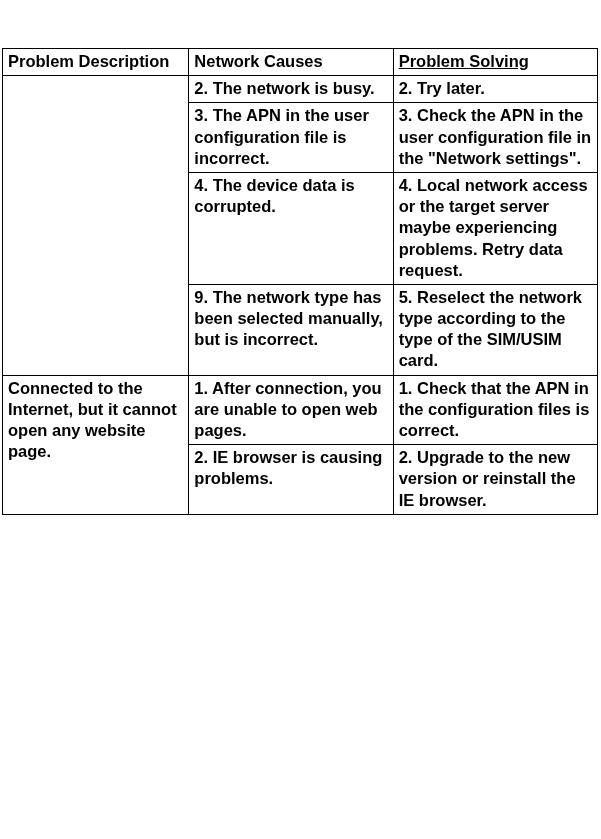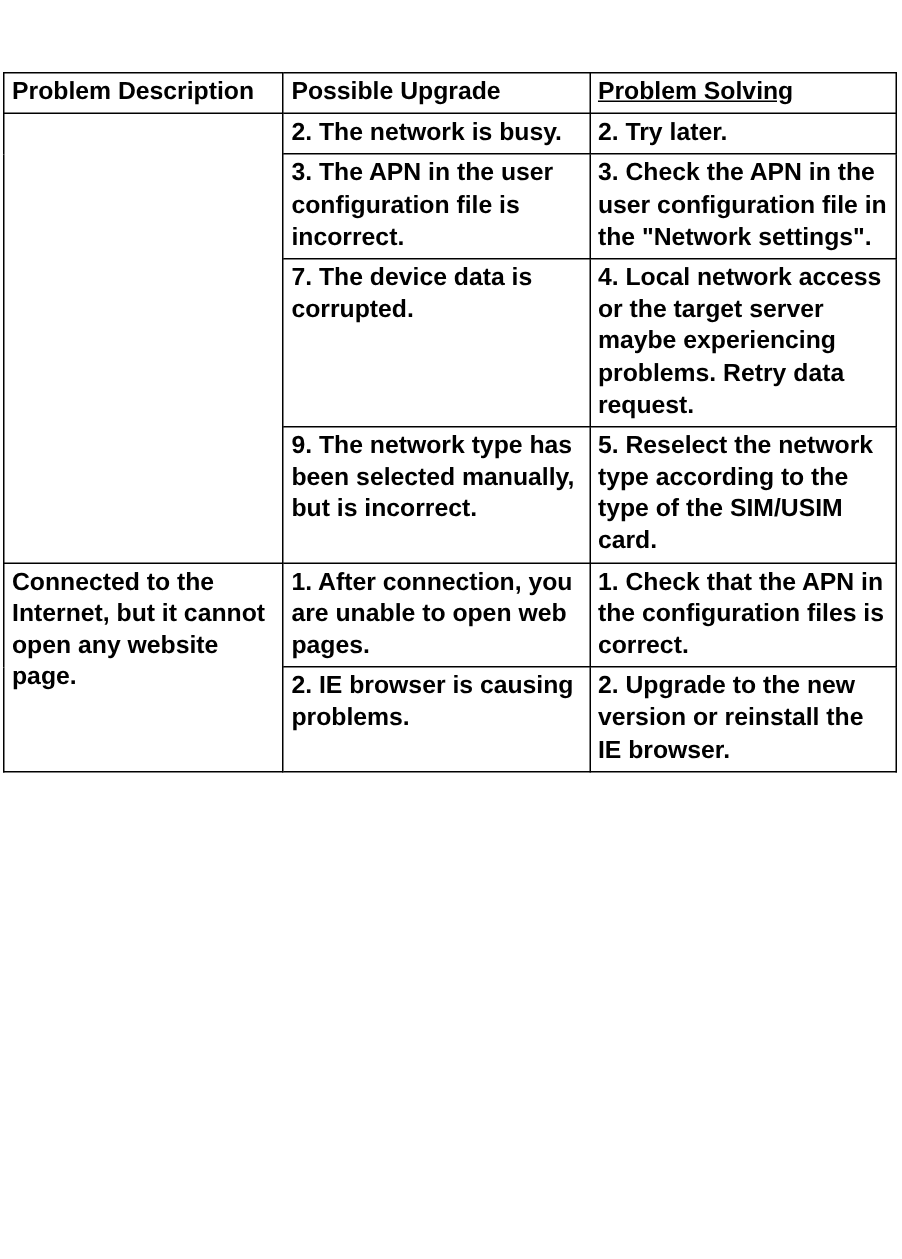--- a/index.html
+++ b/index.html
@@ -75,36 +75,36 @@
 
   <table class="troubleshooting-table">
     <colgroup>
       <col class="col-desc">
       <col class="col-cause">
       <col class="col-solve">
     </colgroup>
     <thead>
       <tr>
         <th class="col-desc">Problem Description</th>
-        <th class="col-cause">Possible Upgrade</th>
+        <th class="col-cause">Network Causes</th>
         <th class="col-solve">Problem Solving</th>
       </tr>
     </thead>
     <tbody>
       <tr>
         <td class="cell-empty" rowspan="4"></td>
         <td>2. The network is busy.</td>
         <td>2. Try later.</td>
       </tr>
       <tr>
         <td>3. The APN in the user configuration file is incorrect.</td>
         <td>3. Check the APN in the user configuration file in the "Network settings".</td>
       </tr>
       <tr>
-        <td>7. The device data is corrupted.</td>
+        <td>4. The device data is corrupted.</td>
         <td>4. Local network access or the target server maybe experiencing problems. Retry data request.</td>
       </tr>
       <tr>
         <td>9. The network type has been selected manually, but is incorrect.</td>
         <td>5. Reselect the network type according to the type of the SIM/USIM card.</td>
       </tr>
       <tr>
         <td rowspan="2">Connected to the Internet, but it cannot open any website page.</td>
         <td>1. After connection, you are unable to open web pages.</td>
         <td>1. Check that the APN in the configuration files is correct.</td>

